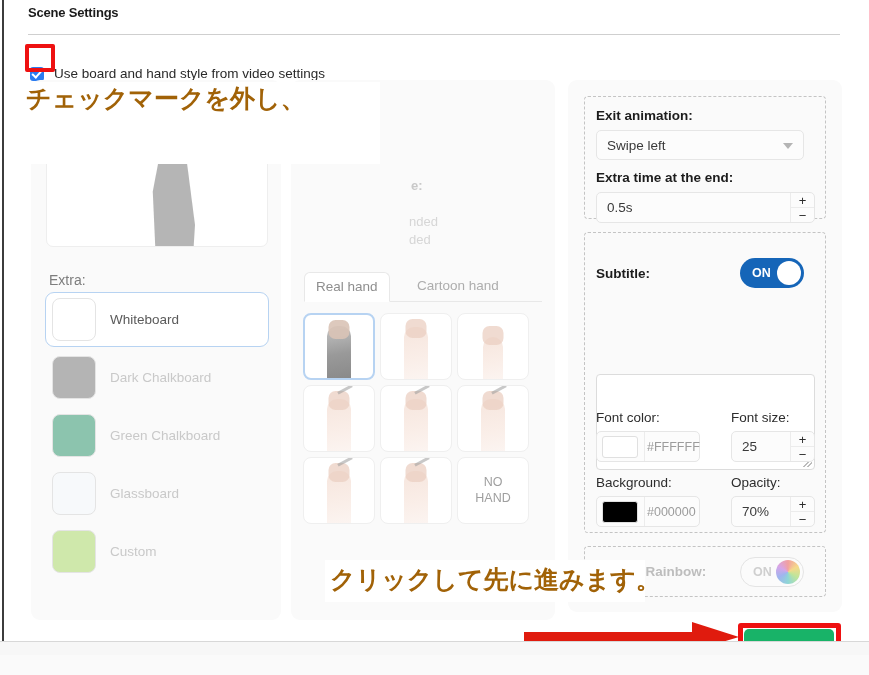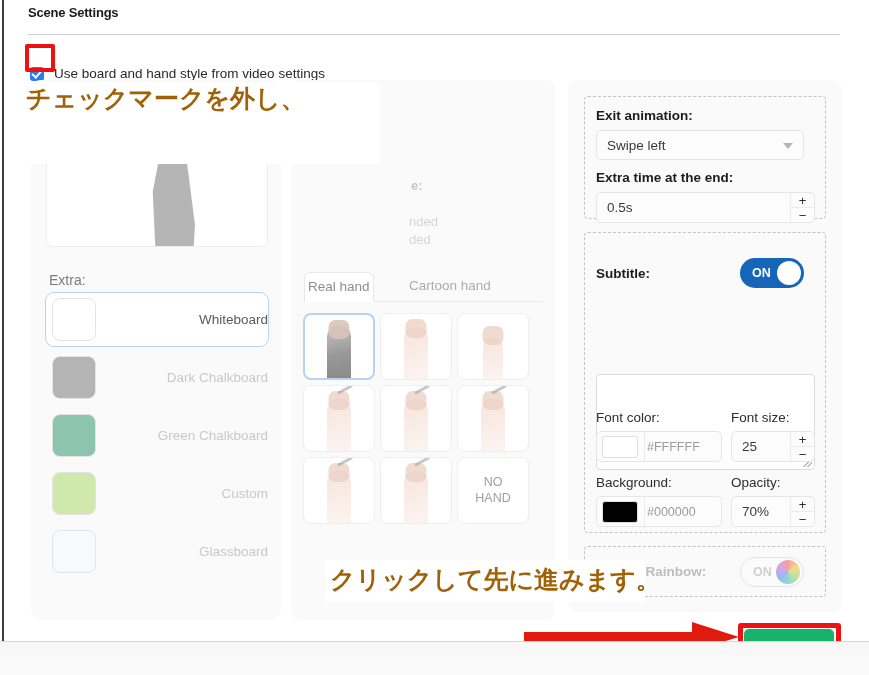--- a/index.html
+++ b/index.html
@@ -82,21 +82,21 @@
   }
 
   .style-label {
     position: absolute; left: 18px; top: 192px;
     font-size: 14px; color: #7d7d7d;
   }
   .style-list { position: absolute; left: 14px; top: 212px; width: 224px; }
   .style-item {
     display: flex; align-items: center; gap: 14px;
     height: 55px; padding-left: 6px; margin-bottom: 3px;
-    border-radius: 9px; border: 1.5px solid transparent; justify-content: space-between;
+    border-radius: 9px; border: 1.5px solid transparent;
   }
   .style-item.sel { border-color: #b7d3f2; background: #ffffff; }
   .sw {
     width: 44px; height: 43px; border-radius: 8px; flex: none;
     border: 1px solid #e4e4e4;
   }
   .style-name { font-size: 13.5px; color: #c9c9c9; }
   .style-item.sel .style-name { color: #5a5a5a; }
 
   
@@ -106,21 +106,21 @@
   .mid-faint.t0 { left: 120px; top: 98px; font-weight: bold; color: #c9c9c9; }
   .mid-faint.t1 { left: 118px; top: 127px; margin-top: 7px; }
   .mid-faint.t2 { left: 118px; top: 152px; }
 
   .hand-tabs {
     position: absolute; left: 13px; top: 192px; width: 238px; height: 30px;
     border-bottom: 1px solid #e8e8e8;
   }
   .hand-tab {
     position: absolute; top: 0; height: 30px; line-height: 28px;
-    font-size: 13.5px; color: #adadad; padding: 0 3px;
+    font-size: 13.5px; color: #adadad; padding: 0 11px;
   }
   .hand-tab.active {
     left: 0; background: #ffffff; color: #8e8e8e;
     border: 1px solid #e8e8e8; border-bottom: 1px solid #ffffff;
     border-radius: 6px 6px 0 0;
   }
   .hand-tab.idle { left: 102px; }
 
   .hand-grid {
     position: absolute; left: 12px; top: 233px;
@@ -223,21 +223,21 @@
   }
   .ta::after {
     content: ""; position: absolute; right: 2px; bottom: 2px;
     width: 9px; height: 9px;
     background:
       linear-gradient(135deg, transparent 48%, #bcbcbc 48%, #bcbcbc 58%, transparent 58%),
       linear-gradient(135deg, transparent 72%, #bcbcbc 72%, #bcbcbc 82%, transparent 82%);
   }
 
   .color-field {
-    position: absolute; height: 31px; width: 126px;
+    position: absolute; height: 31px; width: 104px;
     border: 1px solid #e6e6e6; border-radius: 5px; background: #fcfcfc;
     display: flex; align-items: center;
   }
   .cf-sw {
     width: 36px; height: 22px; margin-left: 5px; border-radius: 3px;
     border: 1px solid #e0e0e0; flex: none;
   }
   .cf-hex {
     margin-left: 9px; font-size: 12.5px; color: #9c9c9c;
     font-family: "Liberation Sans", sans-serif;
@@ -314,26 +314,26 @@
       </div>
       <div class="style-item">
         <div class="sw" style="background:#b4b4b4"></div>
         <div class="style-name">Dark Chalkboard</div>
       </div>
       <div class="style-item">
         <div class="sw" style="background:#8cc4ae"></div>
         <div class="style-name">Green Chalkboard</div>
       </div>
       <div class="style-item">
+        <div class="sw" style="background:#f7f9fb"></div>
+        <div class="style-name">Glassboard</div>
+      </div>
+      <div class="style-item">
         <div class="sw" style="background:#cfe8ab"></div>
         <div class="style-name">Custom</div>
-      </div>
-      <div class="style-item">
-        <div class="sw" style="background:#f7f9fb"></div>
-        <div class="style-name">Glassboard</div>
       </div>
     </div>
   </div>
 
   <div class="panel" id="panel-mid">
     <div class="mid-faint t0">e:</div>
     <div class="mid-faint t1">nded</div>
     <div class="mid-faint t2">ded</div>
 
     <div class="hand-tabs">

